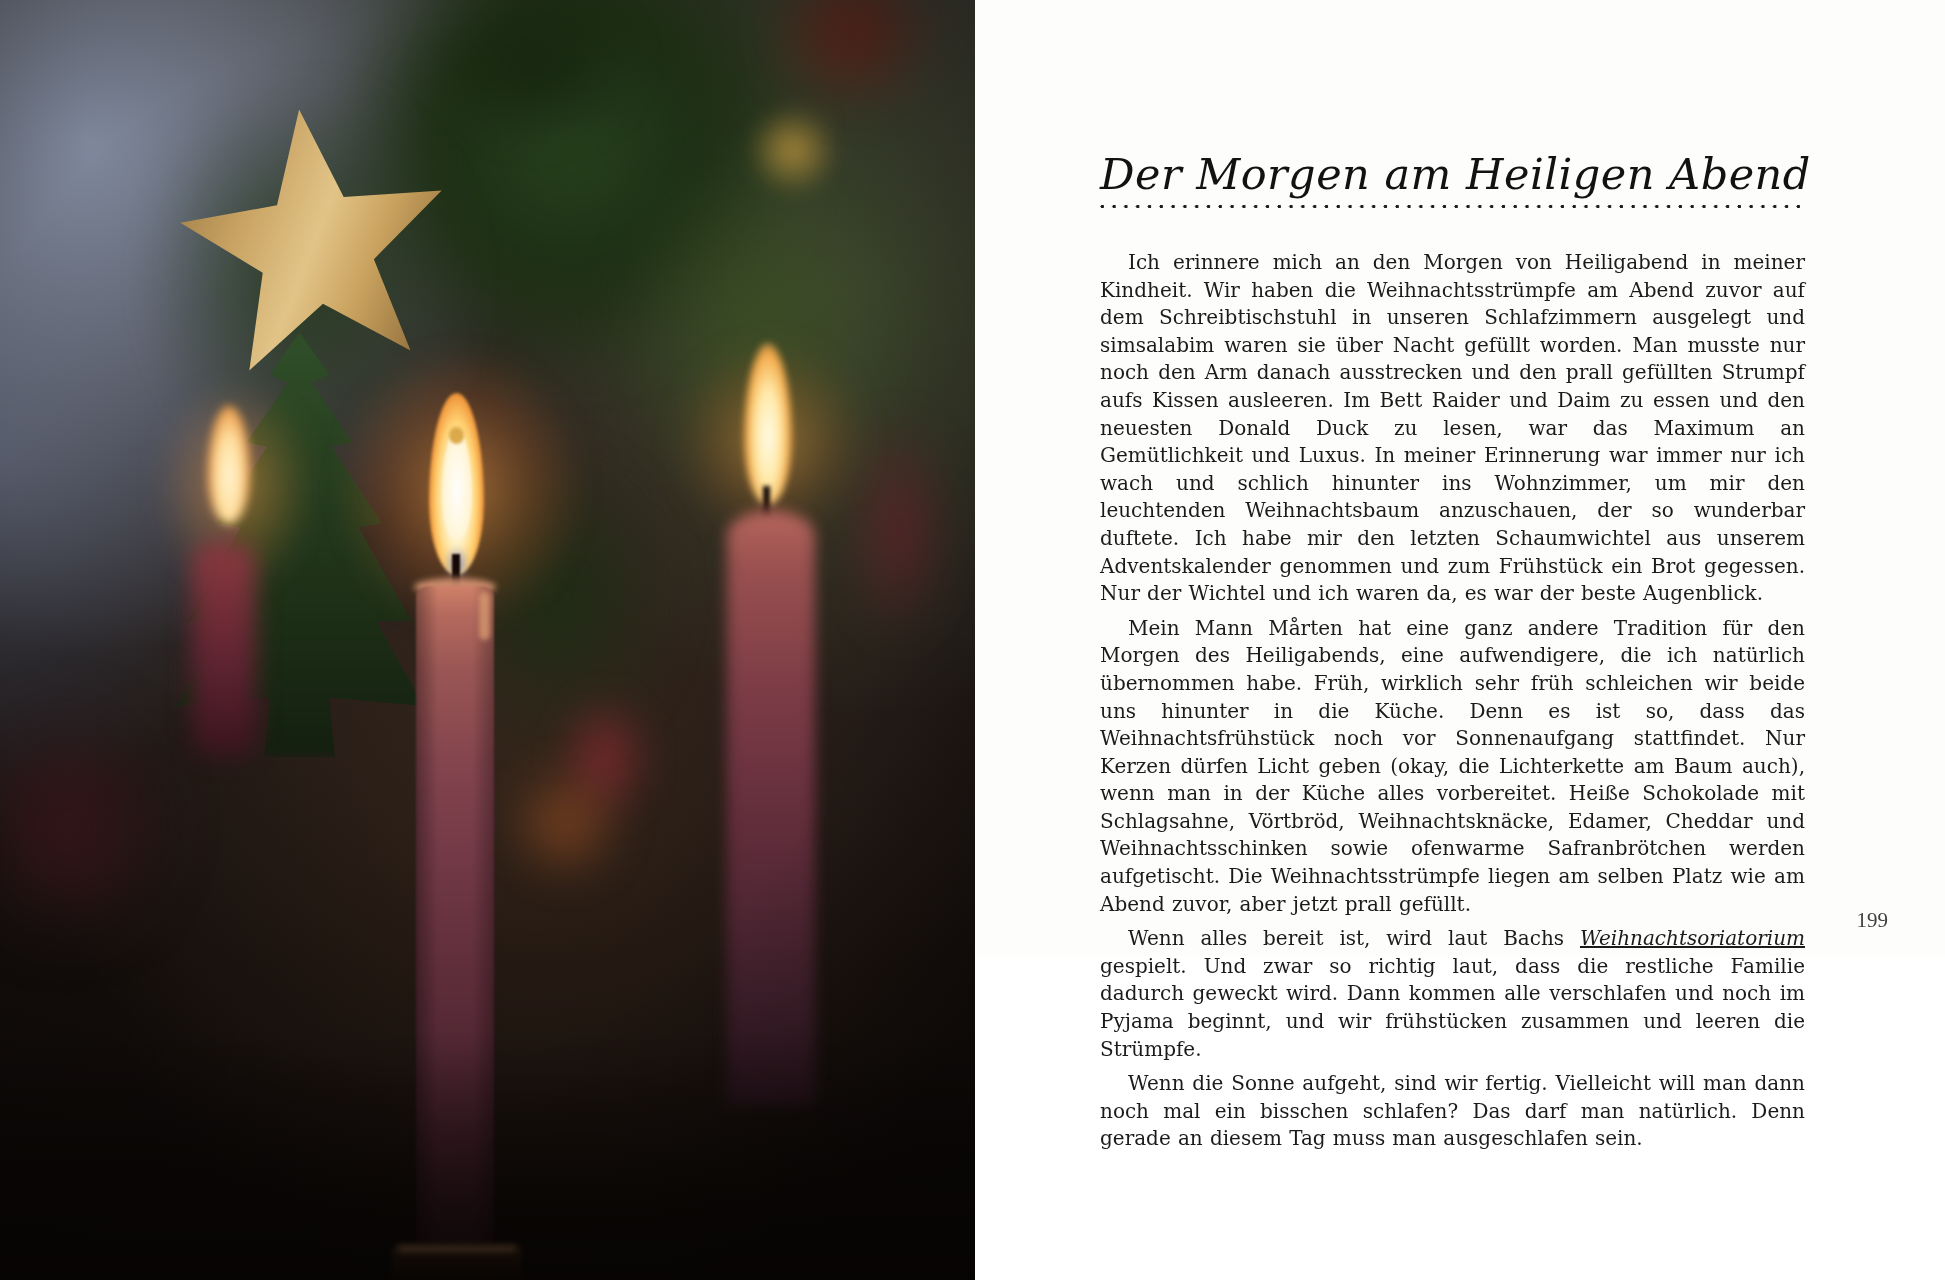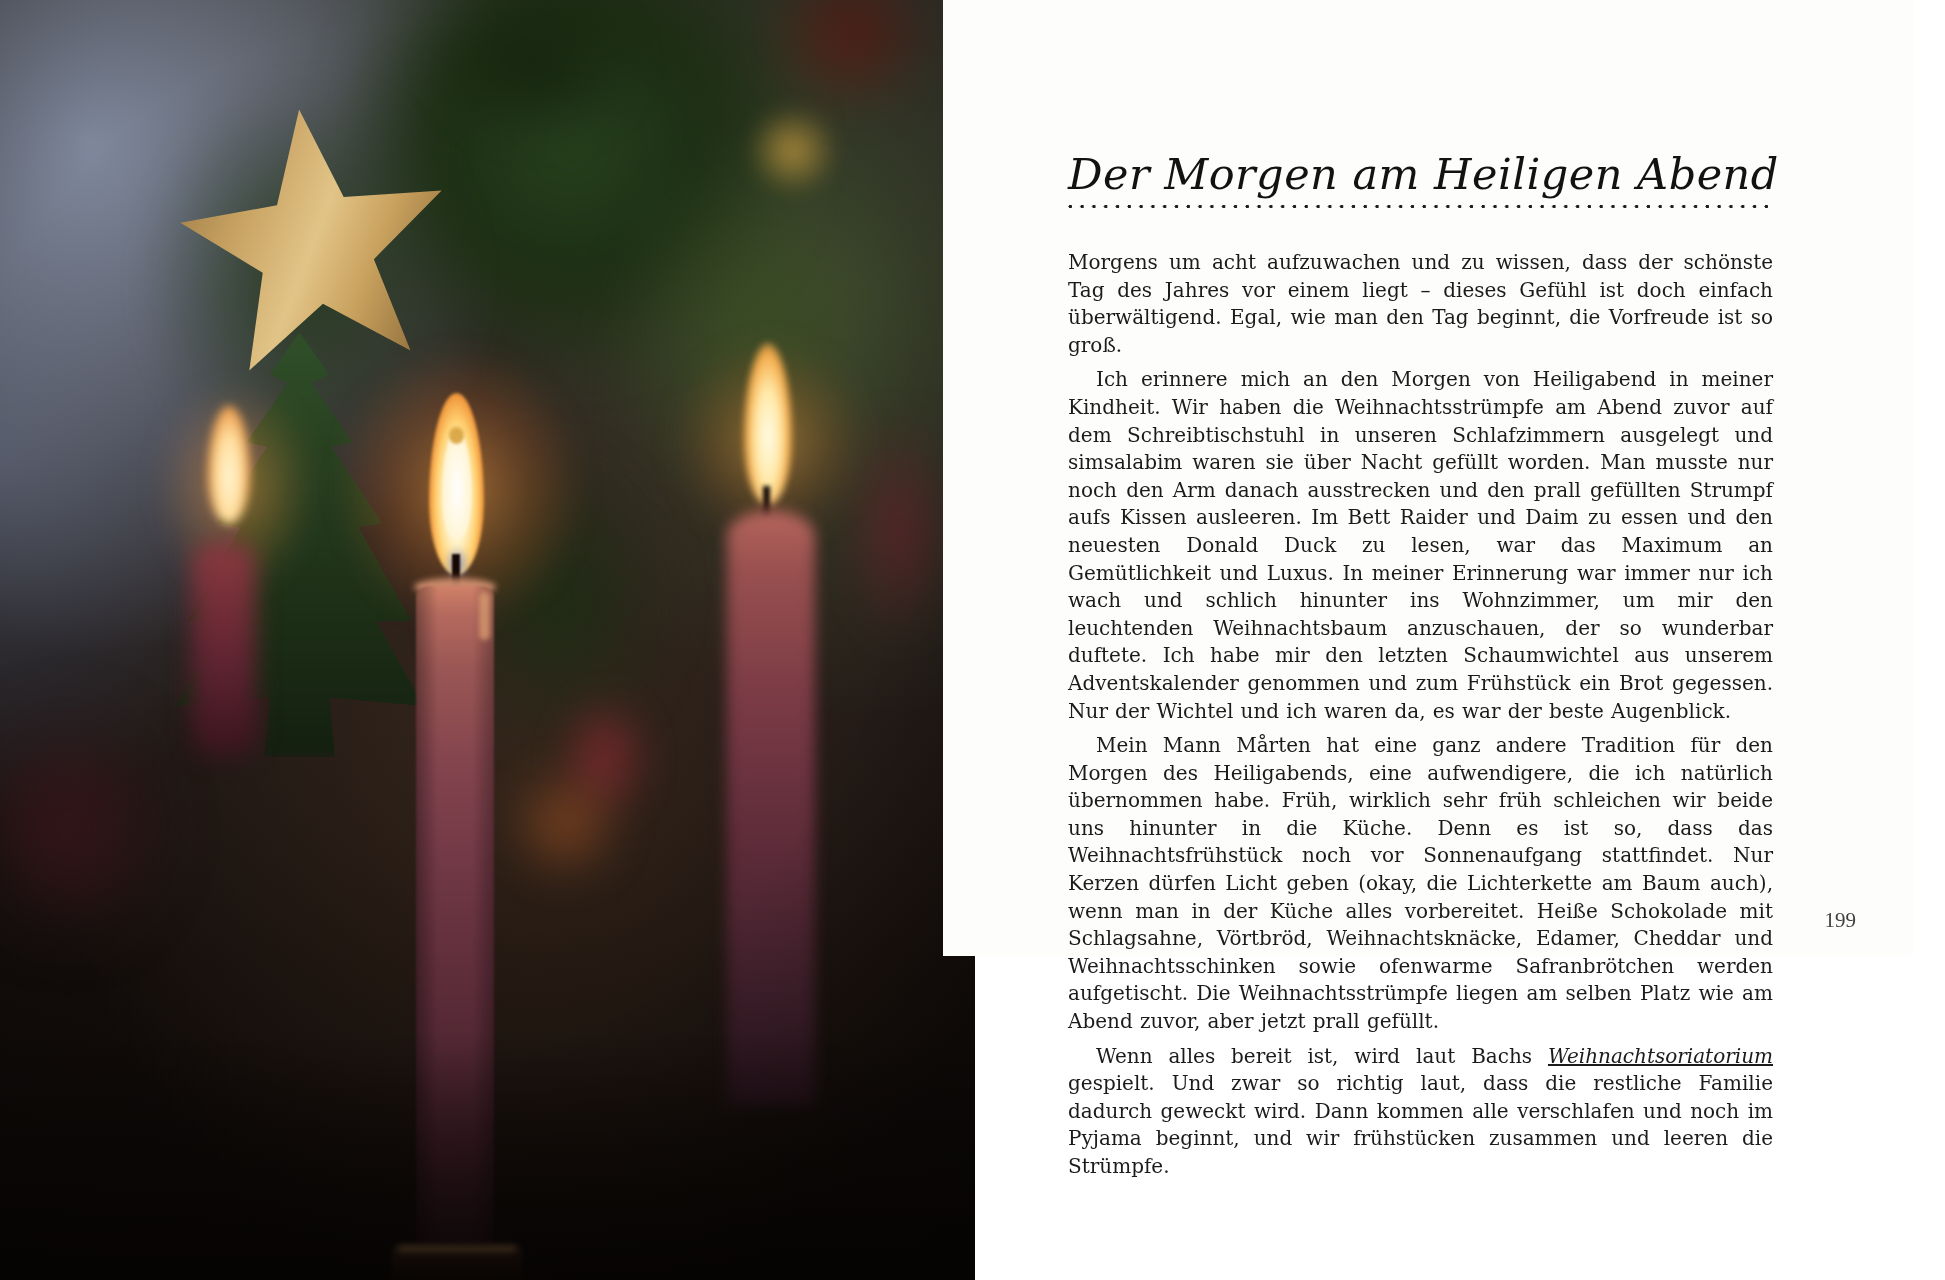--- a/index.html
+++ b/index.html
@@ -70,21 +70,21 @@
            background:linear-gradient(90deg,rgba(0,0,0,0.35) 0%,rgba(0,0,0,0) 28%,rgba(0,0,0,0) 72%,rgba(0,0,0,0.30) 100%);}
   .m-drip {left:479px;top:592px;width:11px;height:48px;border-radius:6px;background:#d99a70;filter:blur(2.5px);opacity:.8;}
   .m-holder{left:392px;top:1243px;width:130px;height:37px;border-radius:10px 10px 0 0;
            background:linear-gradient(180deg,#6a4a30 0%,#3a2315 40%,#1c0f08 100%);filter:blur(2px);}
   .m-glint{left:399px;top:1246px;width:116px;height:7px;border-radius:4px;background:#c89058;filter:blur(2px);opacity:.8;}
   .vignette{left:0;top:0;width:975px;height:1280px;
            background:radial-gradient(115% 95% at 42% 42%,rgba(0,0,0,0) 42%,rgba(6,4,3,0.5) 78%,rgba(4,2,2,0.75) 100%);}
   .bottom-shade{left:0;bottom:0;width:975px;height:250px;background:linear-gradient(180deg,rgba(5,3,2,0) 0%,rgba(5,3,2,0.8) 100%);}
 
   
-  .page{position:absolute;left:943px;top:0;width:970px;height:956px;background:#fdfdfc;}
+  .page{position:absolute;left:975px;top:0;width:970px;height:956px;background:#fdfdfc;}
   .content{position:absolute;left:125px;top:0;width:705px;}
   .title{
     margin:146px 0 0 0;font-family:"DejaVu Serif",serif;font-style:italic;font-weight:500;
     font-size:43px;line-height:56px;letter-spacing:0.5px;color:#121212;white-space:nowrap;
   }
   .rule{
     width:705px;height:5px;margin-top:2px;
     background-image:radial-gradient(circle at 2.2px 2.5px,#1d1d1d 1.55px,rgba(0,0,0,0) 1.95px);
     background-size:11.8px 5px;background-repeat:repeat-x;
   }
@@ -143,22 +143,22 @@
 
     <div class="bottom-shade"></div>
     <div class="vignette"></div>
   </div>
 
   <div class="page">
     <div class="content">
       <h1 class="title">Der Morgen am Heiligen Abend</h1>
       <div class="rule"></div>
       <div class="body-text">
-          <p class=""><span class="">Morgens um acht aufzuwachen und zu wissen, dass der schönste Tag des Jahres vor einem liegt – dieses Gefühl ist doch einfach überwältigend. Egal, wie man den Tag beginnt, die Vorfreude ist so groß.</span></p>
           <p class="indent"><span class="">Ich erinnere mich an den Morgen von Heiligabend in meiner Kindheit. Wir haben die Weihnachtsstrümpfe am Abend zuvor auf dem Schreibtischstuhl in unseren Schlafzimmern ausgelegt und simsalabim waren sie über Nacht gefüllt worden. Man musste nur noch den Arm danach ausstrecken und den prall gefüllten Strumpf aufs Kissen ausleeren. Im Bett Raider und Daim zu essen und den neuesten Donald Duck zu lesen, war das Maximum an Gemütlichkeit und Luxus. In meiner Erinnerung war immer nur ich wach und schlich hinunter ins Wohnzimmer, um mir den leuchtenden Weihnachtsbaum anzuschauen, der so wunderbar duftete. Ich habe mir den letzten Schaumwichtel aus unserem Adventskalender genommen und zum Frühstück ein Brot gegessen. Nur der Wichtel und ich waren da, es war der beste Augenblick.</span></p>
           <p class="indent"><span class="">Mein Mann Mårten hat eine ganz andere Tradition für den Morgen des Heiligabends, eine aufwendigere, die ich natürlich übernommen habe. Früh, wirklich sehr früh schleichen wir beide uns hinunter in die Küche. Denn es ist so, dass das Weihnachtsfrühstück noch vor Sonnenaufgang stattfindet. Nur Kerzen dürfen Licht geben (okay, die Lichterkette am Baum auch), wenn man in der Küche alles vorbereitet. Heiße Schokolade mit Schlagsahne, Vörtbröd, Weihnachtsknäcke, Edamer, Cheddar und Weihnachtsschinken sowie ofenwarme Safranbrötchen werden aufgetischt. Die Weihnachtsstrümpfe liegen am selben Platz wie am Abend zuvor, aber jetzt prall gefüllt.</span></p>
           <p class="indent"><span class="">Wenn alles bereit ist, wird laut Bachs </span><span class="it">Weihnachtsoriatorium</span><span class=""> gespielt. Und zwar so richtig laut, dass die restliche Familie dadurch geweckt wird. Dann kommen alle verschlafen und noch im Pyjama beginnt, und wir frühstücken zusammen und leeren die Strümpfe.</span></p>
+          <p class="indent"><span class="">Wenn die Sonne aufgeht, sind wir fertig. Vielleicht will man dann noch mal ein bisschen schlafen? Das darf man natürlich. Denn gerade an diesem Tag muss man ausgeschlafen sein.</span></p>
         </div>
     </div>
     <div class="pagenum">199</div>
   </div>
 
 </div>
 
 </body></html>

